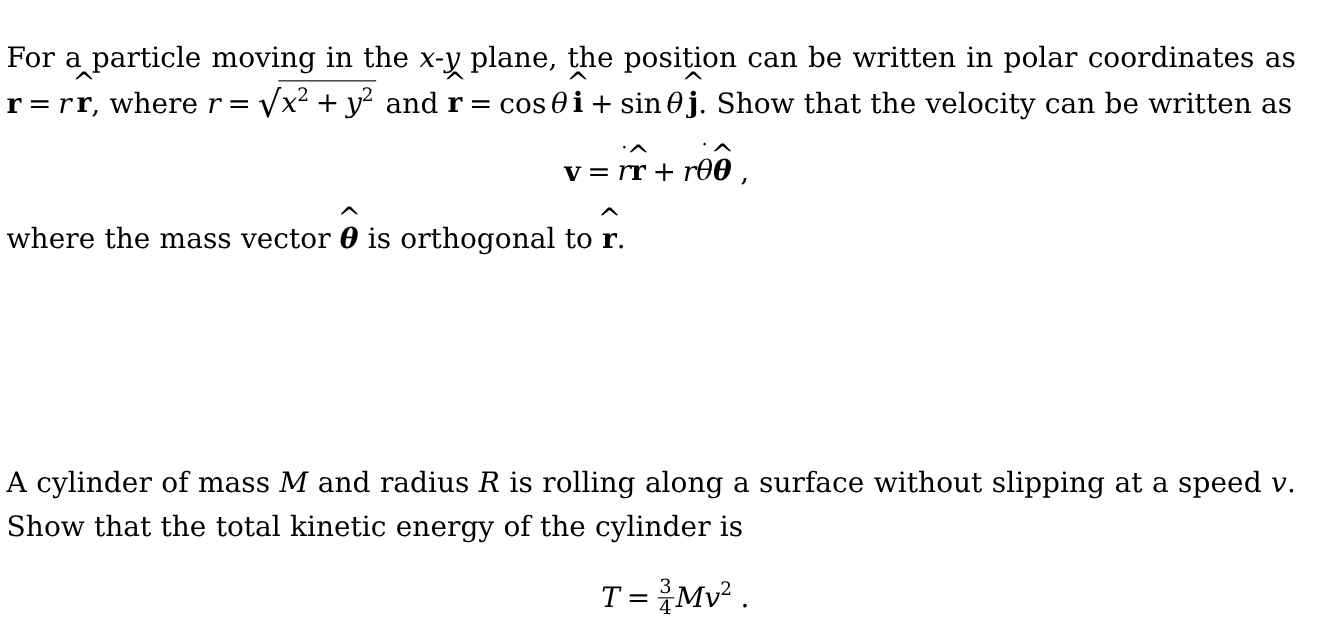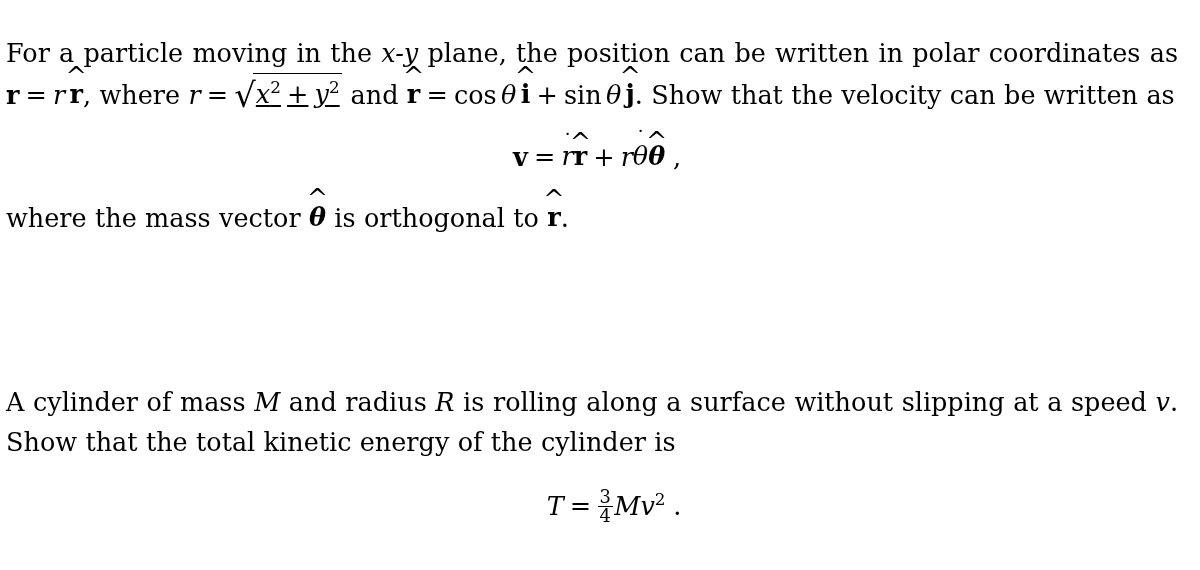--- a/index.html
+++ b/index.html
@@ -23,21 +23,21 @@
 
   
   .problem {
     position: absolute;
     left: 0;
     width: 1186px;
     padding: 0 8px 0 6px;
     box-sizing: border-box;
   }
   #problem-1 { top: 8px; }
-  #problem-2 { top: 356px; }
+  #problem-2 { top: 393px; }
 
   .para {
     font-size: 25.5px;
     line-height: 39px;
     text-align: justify;
     text-align-last: left;
     -webkit-hyphens: none;
     hyphens: none;
     word-spacing: 0.01em;
   }
@@ -120,21 +120,20 @@
     font-size: 1.32em;
     line-height: 1;
     vertical-align: -0.12em;
     margin-right: -0.08em;
   }
   .sqrt > .radicand {
     display: inline-block;
     border-top: 1.3px solid #000;
     padding: 0.06em 0.10em 0 0.10em;
     margin-left: 0.01em;
-    text-decoration: underline;
   }
 
   
   .sup {
     font-size: 0.66em;
     vertical-align: 0.62em;
     font-style: normal;
     line-height: 0;
   }
 

